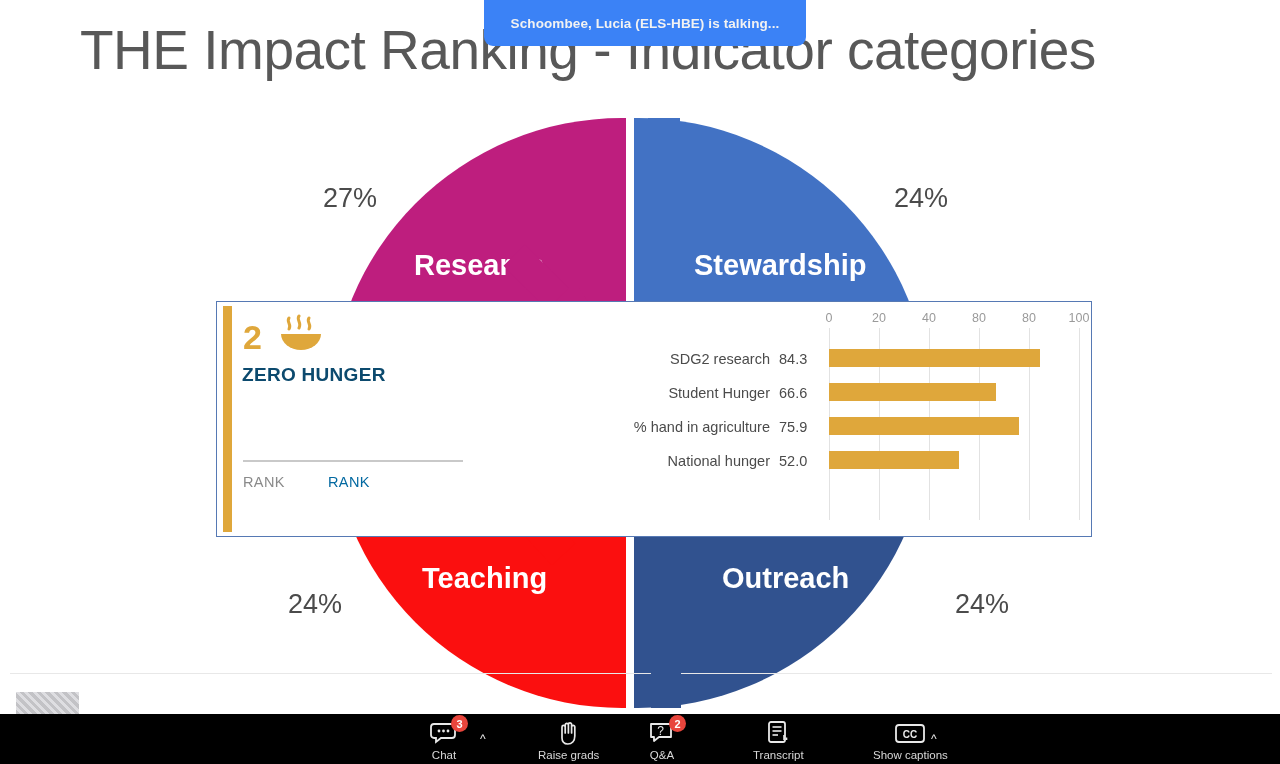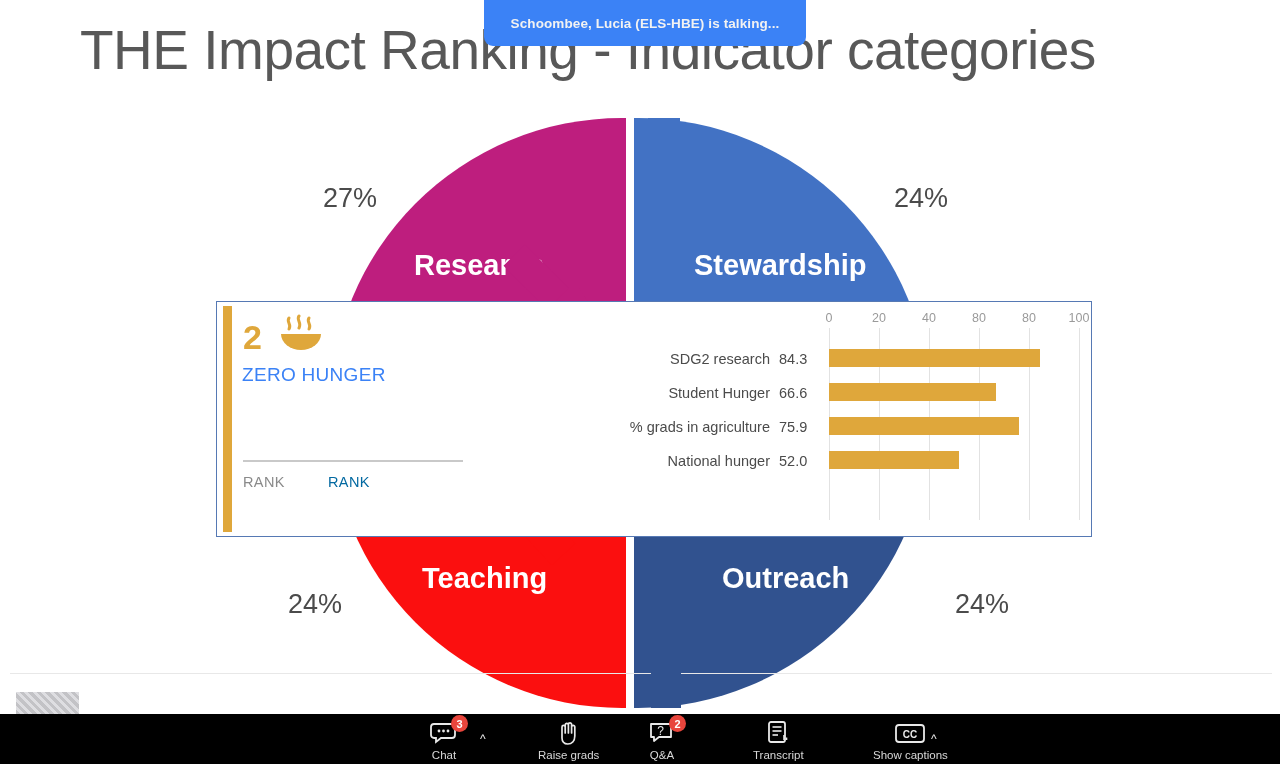--- a/index.html
+++ b/index.html
@@ -67,21 +67,21 @@
     background: #ffffff; border: 1px solid #5679b4; z-index: 10;
   }
   .sdg-card { position: absolute; left: 0; top: 0; width: 304px; height: 234px;
               background: #fff; }
   .sdg-stripe { position: absolute; left: 6px; top: 4px; width: 9px; height: 226px;
                 background: #DFA73B; }
   .sdg-num { position: absolute; left: 26px; top: 18px;
              font-size: 34px; font-weight: bold; color: #DFA73B; line-height: 1; }
   .sdg-icon { position: absolute; left: 58px; top: 12px; width: 52px; height: 44px; }
   .sdg-name { position: absolute; left: 25px; top: 62px;
-              font-size: 19px; font-weight: normal; color: #3b82f6; letter-spacing: .3px; }
+              font-size: 19px; font-weight: bold; color: #0c4a6e; letter-spacing: .3px; }
   .sdg-rule { position: absolute; left: 26px; top: 158px; width: 220px; height: 2px;
               background: #c9c9c9; }
   .sdg-score { position: absolute; left: 26px; top: 172px;
                font-size: 14.5px; color: #8a8a8a; letter-spacing: .4px; }
   .sdg-rank  { position: absolute; left: 111px; top: 172px;
                font-size: 14.5px; color: #0369a1; letter-spacing: .4px; }
 
   
   .chart { position: absolute; left: 330px; top: 0; width: 545px; height: 234px; }
   .row { position: absolute; left: 0; width: 545px; height: 34px; }
@@ -204,21 +204,21 @@
             <div class="row-label">SDG2 research</div>
             <div class="row-value">84.3</div>
             <div class="bar" style="left: 282px; top: 5px; width: 210.75px; background: rgb(223, 167, 59);"></div>
           </div>
           <div class="row" style="top: 76px;">
             <div class="row-label">Student Hunger</div>
             <div class="row-value">66.6</div>
             <div class="bar" style="left: 282px; top: 5px; width: 166.5px; background: rgb(223, 167, 59);"></div>
           </div>
           <div class="row" style="top: 110px;">
-            <div class="row-label">% grads in agriculture</div>
+            <div class="row-label">% hand in agriculture</div>
             <div class="row-value">75.9</div>
             <div class="bar" style="left: 282px; top: 5px; width: 189.75px; background: rgb(223, 167, 59);"></div>
           </div>
           <div class="row" style="top: 144px;">
             <div class="row-label">National hunger</div>
             <div class="row-value">52.0</div>
             <div class="bar" style="left: 282px; top: 5px; width: 130px; background: rgb(223, 167, 59);"></div>
           </div>
         </div>
     </div>

